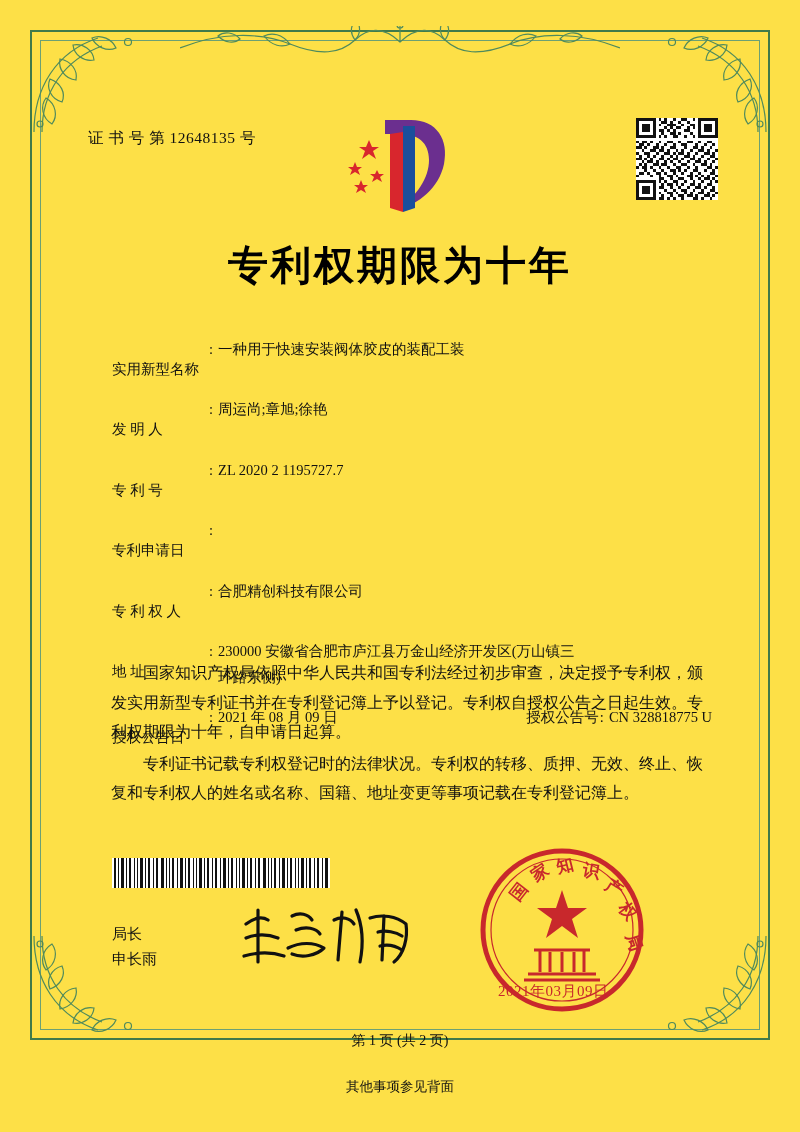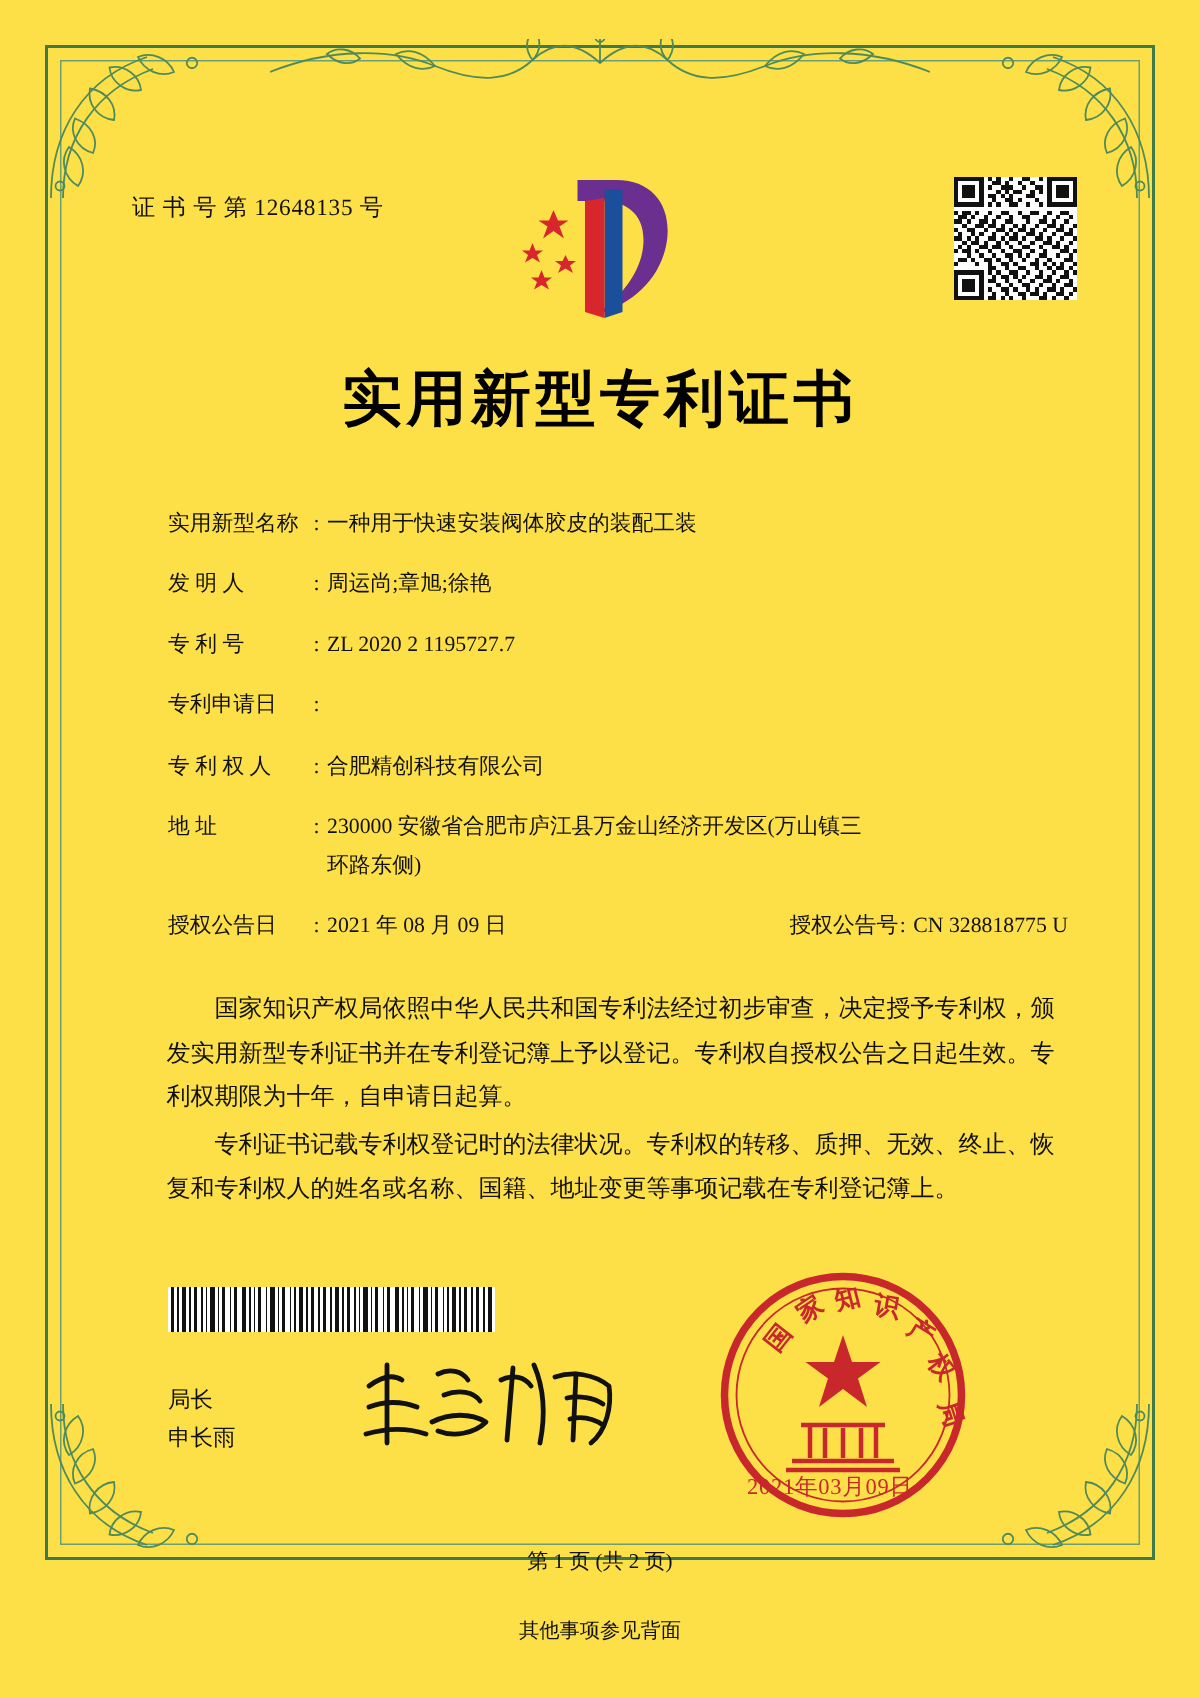--- a/index.html
+++ b/index.html
@@ -112,20 +112,21 @@
     display: flex;
     align-items: flex-start;
     margin-bottom: 18px;
   }
   .row .lbl {
     flex: 0 0 96px;
     display: flex;
     justify-content: space-between;
     white-space: nowrap;
     color: #111;
+    margin-top: 20px;
   }
   .row .colon {
     flex: 0 0 auto;
     padding: 0 5px 0 1px;
   }
   .row .val {
     flex: 1 1 auto;
     color: #111;
   }
   .row .val .line2 {
@@ -538,21 +539,21 @@
       <rect x="8" y="28" width="2" height="1"></rect>
         <rect x="11" y="28" width="1" height="1"></rect>
         <rect x="13" y="28" width="1" height="1"></rect>
         <rect x="16" y="28" width="1" height="1"></rect>
         <rect x="20" y="28" width="2" height="1"></rect>
         <rect x="23" y="28" width="1" height="1"></rect>
         <rect x="26" y="28" width="1" height="1"></rect>
     </g>
   </svg>
 
-  <div class="title">实用新型专利证书</div>
+  <div class="title">专利权期限为十年</div>
 
   <div class="fields">
 
     <div class="row">
       <span class="lbl">实用新型名称</span>
       <span class="colon">:</span>
       <span class="val">一种用于快速安装阀体胶皮的装配工装</span>
     </div>
 
     <div class="row">

